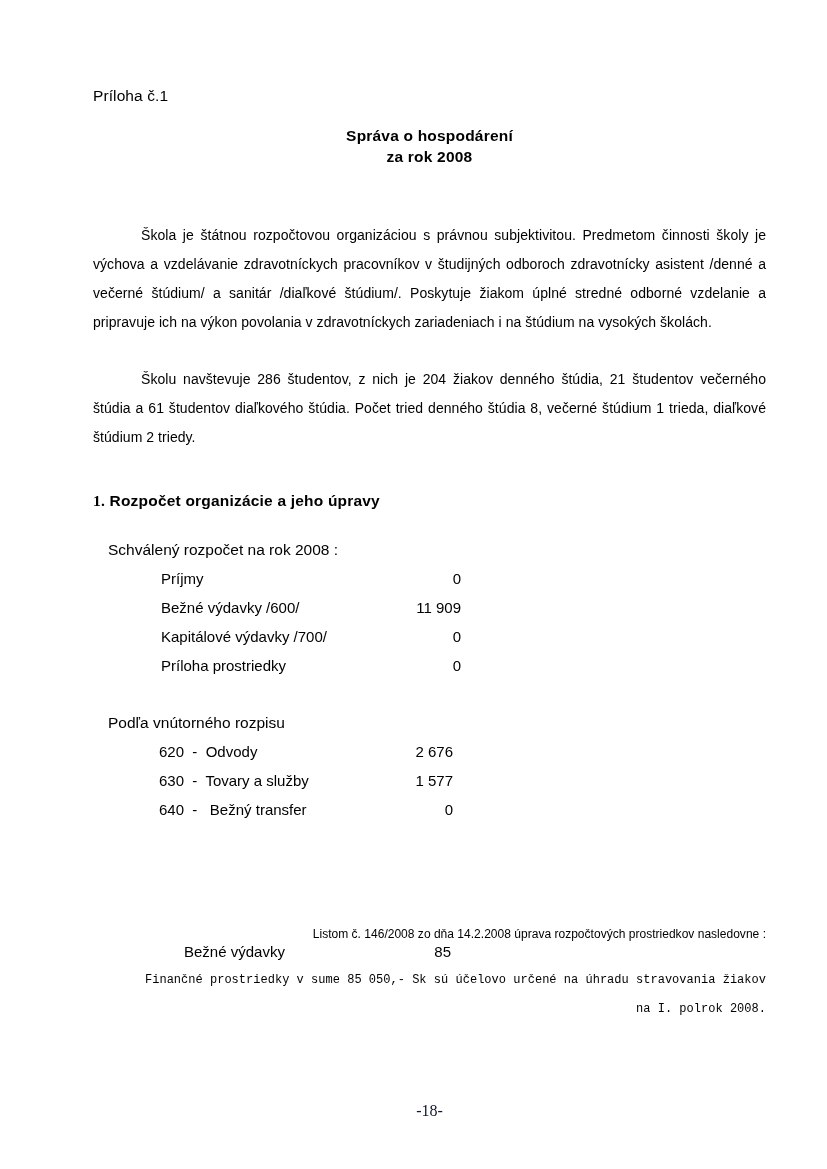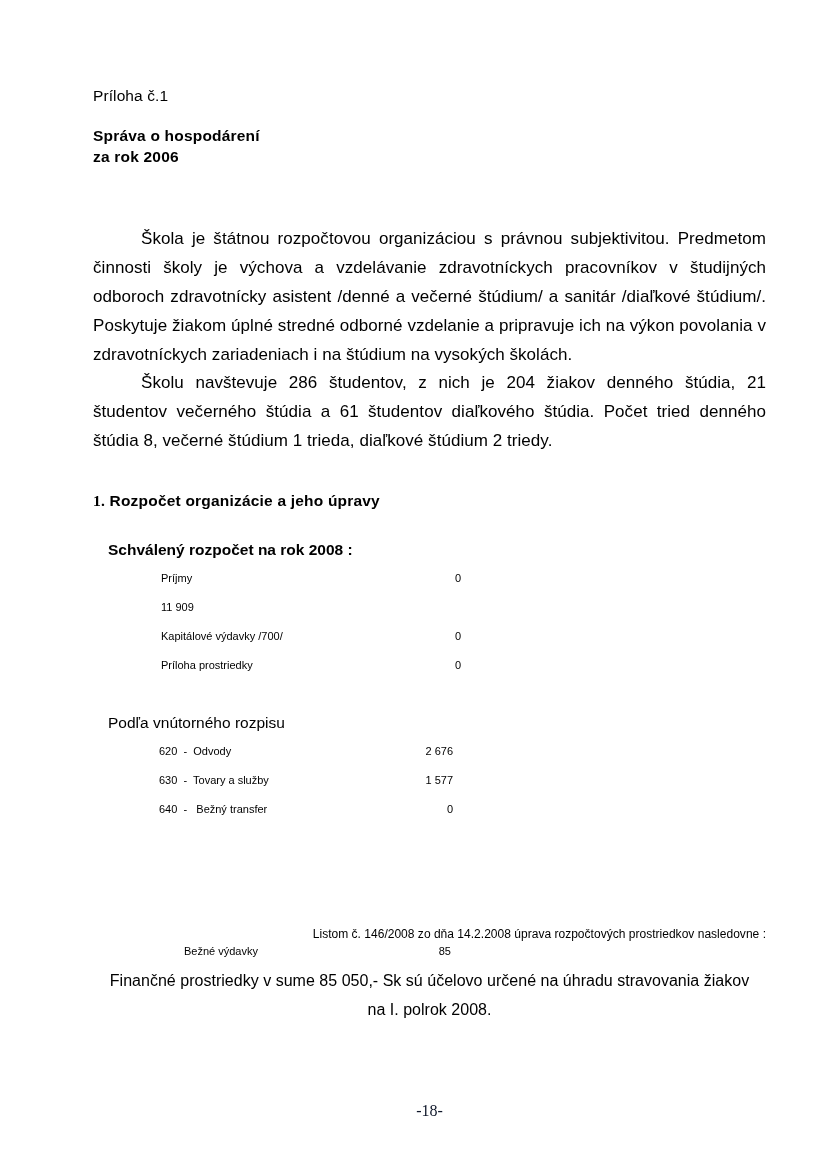--- a/index.html
+++ b/index.html
@@ -35,30 +35,30 @@
 
   .appendix-label {
     top: 78px;
     font-size: 15.5px;
     line-height: 20px;
     letter-spacing: 0.1px;
   }
 
   .doc-title {
     top: 117px;
-    text-align: left;
+    text-align: center;
     font-weight: bold;
     font-size: 15.5px;
     line-height: 21px;
     letter-spacing: 0.2px;
   }
   .doc-title .line2 { display: block; }
 
   .body-par {
-    font-size: 17px;
+    font-size: 14px;
     line-height: 29px;
     text-align: justify;
     text-justify: inter-word;
     letter-spacing: 0.05px;
   }
   .body-par.p1 { top: 199px; }
   .body-par.p2 { top: 343px; }
 
   .body-par .indent-first { display: inline-block; width: 48px; }
 
@@ -74,26 +74,26 @@
     font-weight: bold;
     font-size: 15.5px;
   }
   .block-title {
     position: absolute;
     left: 92px;
     font-size: 15.5px;
     line-height: 29px;
     white-space: pre;
   }
-  .block-title.t1 { top: 527px; font-weight: bold; }
+  .block-title.t1 { top: 527px; }
   .block-title.t2 { top: 700px; }
 
   .rows {
     position: absolute;
-    font-size: 11px;
+    font-size: 15px;
     line-height: 29px;
   }
   .rows.r1 { left: 145px; top: 556px; width: 300px; }
   .rows.r2 { left: 143px; top: 729px; width: 294px; }
   .rows.r3 { left: 168px; top: 929px; width: 267px; }
 
   .row {
     display: flex;
     justify-content: space-between;
     align-items: baseline;
@@ -105,24 +105,25 @@
 
   .closing-par {
     top: 900px;
     font-size: 12px;
     line-height: 29px;
     text-align: right;
     letter-spacing: 0.02px;
   }
   .closing-tail {
     top: 958px;
-    font-size: 16px;
-    line-height: 29px;
-    text-align: center;
+    font-size: 12px;
+    line-height: 29px;
+    text-align: right;
     letter-spacing: 0.02px;
+    font-family: Liberation Mono, monospace;
   }
 
   .page-number {
     position: absolute;
     left: 0;
     top: 1094px;
     width: 827px;
     text-align: center;
     font-family: "Liberation Serif", serif;
     font-size: 16px;
@@ -132,37 +133,38 @@
 </style>
 </head>
 <body>
 
 <div class="page">
 
   <div class="col appendix-label">Príloha č.1</div>
 
   <div class="col doc-title">
     <span>Správa o hospodárení</span>
-    <span class="line2">za rok 2006</span>
+    <span class="line2">za rok 2008</span>
   </div>
 
   <p class="col body-par p1"><span class="indent-first"></span><span>Škola je štátnou rozpočtovou organizáciou s právnou subjektivitou. Predmetom činnosti školy je výchova a vzdelávanie zdravotníckych pracovníkov v študijných odboroch zdravotnícky asistent /denné a večerné štúdium/ a sanitár /diaľkové štúdium/. Poskytuje žiakom úplné stredné odborné vzdelanie a pripravuje ich na výkon povolania v zdravotníckych zariadeniach i na štúdium na vysokých školách.</span></p>
 
   <p class="col body-par p2"><span class="indent-first"></span><span>Školu navštevuje 286 študentov, z nich je 204 žiakov denného štúdia, 21 študentov večerného štúdia a 61 študentov diaľkového štúdia. Počet tried denného štúdia 8, večerné štúdium 1 trieda, diaľkové štúdium 2 triedy.</span></p>
 
   <h2 class="col section-heading"><span class="num">1.</span> <span>Rozpočet organizácie a jeho úpravy</span></h2>
 
   <div class="block-title t1">Schválený rozpočet na rok 2008 :</div>
 
   <div class="rows r1">
     <div class="row">
       <span class="label">Príjmy</span>
       <span class="value">0</span>
     </div>
     <div class="row">
+      <span class="label">Bežné výdavky /600/</span>
       <span class="value">11 909</span>
     </div>
     <div class="row">
       <span class="label">Kapitálové výdavky /700/</span>
       <span class="value">0</span>
     </div>
     <div class="row">
       <span class="label">Príloha prostriedky</span>
       <span class="value">0</span>
     </div>

